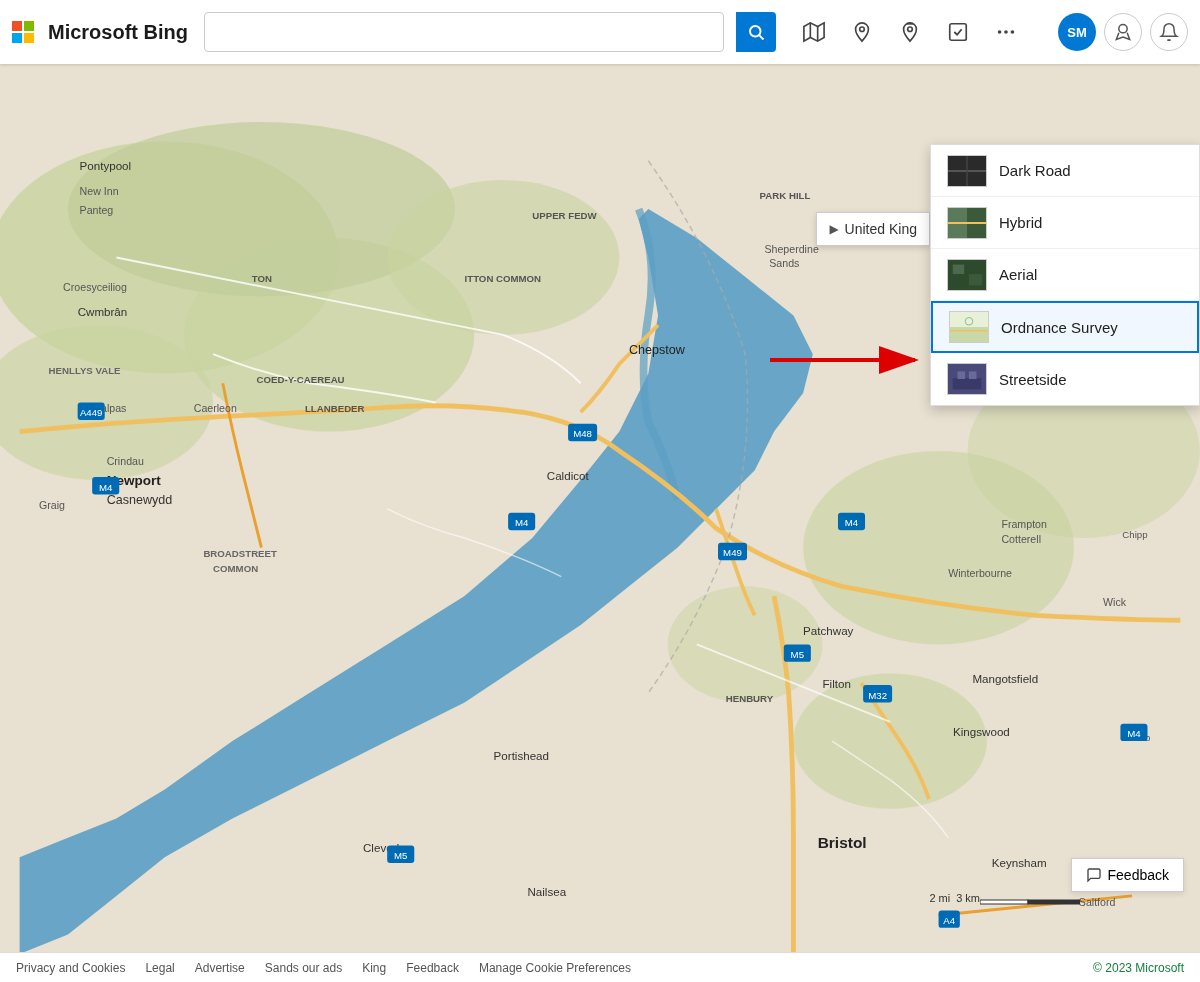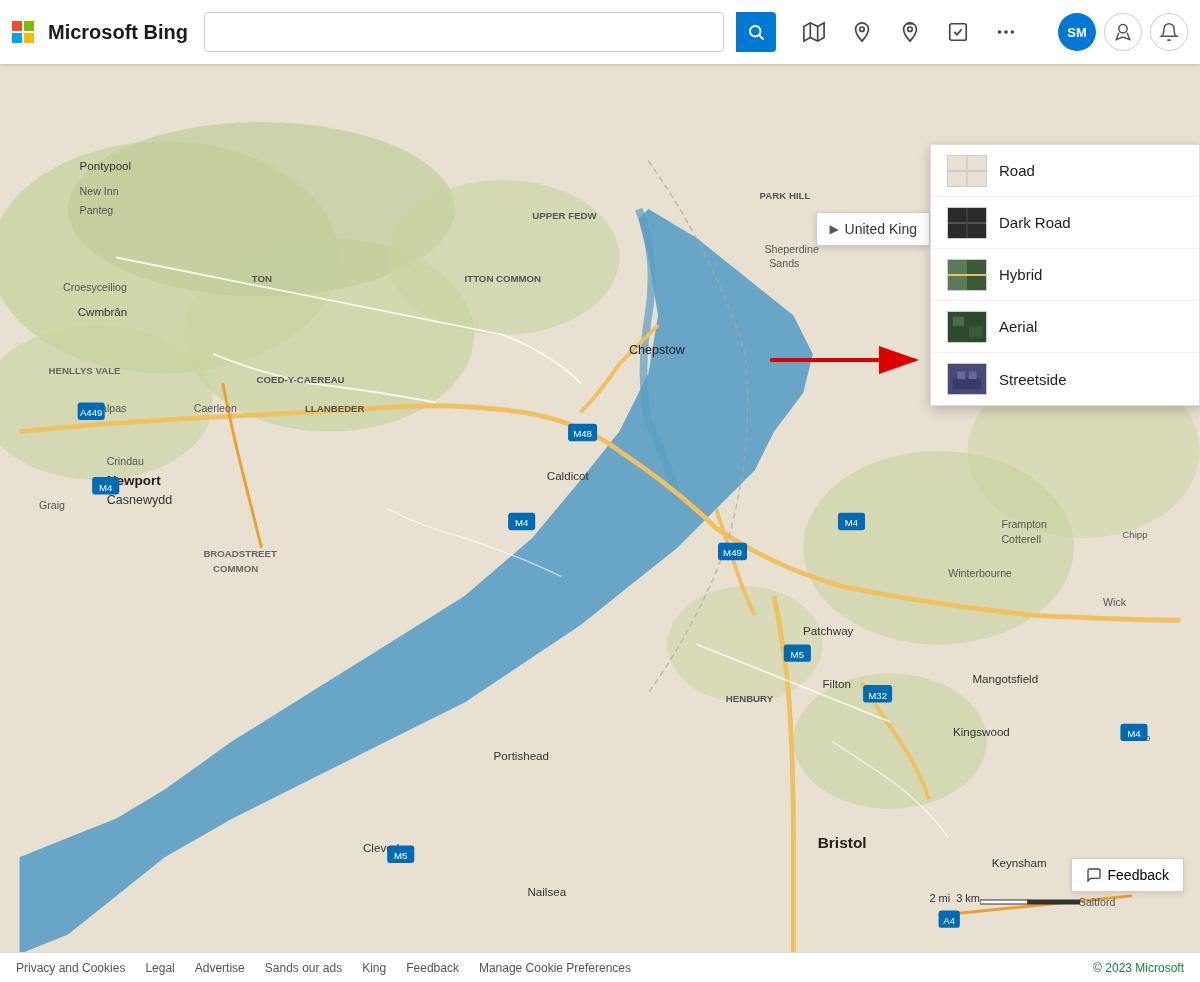--- a/index.html
+++ b/index.html
@@ -478,30 +478,20 @@
           <polygon points="0 0, 10 3.5, 0 7" fill="#d00"></polygon>
         </marker>
       </defs>
       <line x1="0" y1="20" x2="145" y2="20" stroke="#d00" stroke-width="4" marker-end="url(#arrowhead)"></line>
     </svg>
   </div>
 
   
   <div id="map-type-dropdown">
 
-    <div class="map-type-item">
-      <div class="map-thumb road">
-        <svg width="40" height="32" viewBox="0 0 40 32">
-          <rect width="40" height="32" fill="#e8e0d0"></rect>
-          <line x1="0" y1="16" x2="40" y2="16" stroke="#ccc" stroke-width="2"></line>
-          <line x1="20" y1="0" x2="20" y2="32" stroke="#ccc" stroke-width="1.5"></line>
-        </svg>
-      </div>
-      <span class="map-type-label">Road</span>
-    </div>
 
     <div class="map-type-item">
       <div class="map-thumb dark-road">
         <svg width="40" height="32" viewBox="0 0 40 32">
           <rect width="40" height="32" fill="#2a2a2a"></rect>
           <line x1="0" y1="16" x2="40" y2="16" stroke="#555" stroke-width="2"></line>
           <line x1="20" y1="0" x2="20" y2="32" stroke="#444" stroke-width="1.5"></line>
         </svg>
       </div>
       <span class="map-type-label">Dark Road</span>
@@ -522,20 +512,31 @@
       <div class="map-thumb aerial">
         <svg width="40" height="32" viewBox="0 0 40 32">
           <rect width="40" height="32" fill="#2d4a2d"></rect>
           <rect x="5" y="5" width="12" height="10" fill="#4a6a4a"></rect>
           <rect x="22" y="15" width="14" height="12" fill="#3a5a3a"></rect>
         </svg>
       </div>
       <span class="map-type-label">Aerial</span>
     </div>
 
+    <div class="map-type-item selected">
+      <div class="map-thumb ordnance">
+        <svg width="40" height="32" viewBox="0 0 40 32">
+          <rect width="40" height="32" fill="#e8f0d8"></rect>
+          <rect x="0" y="16" width="40" height="16" fill="#c8d8a8"></rect>
+          <line x1="0" y1="20" x2="40" y2="20" stroke="#f0c060" stroke-width="1.5"></line>
+          <circle cx="20" cy="10" r="4" fill="none" stroke="#8b8" stroke-width="1"></circle>
+        </svg>
+      </div>
+      <span class="map-type-label">Ordnance Survey</span>
+    </div>
 
 
     <div class="map-type-item">
       <div class="map-thumb streetside">
         <svg width="40" height="32" viewBox="0 0 40 32">
           <rect width="40" height="32" fill="#4a4a7a"></rect>
           <rect x="5" y="15" width="30" height="12" fill="#3a3a6a"></rect>
           <rect x="10" y="8" width="8" height="8" fill="#6a6a9a"></rect>
           <rect x="22" y="8" width="8" height="8" fill="#6a6a9a"></rect>
         </svg>

